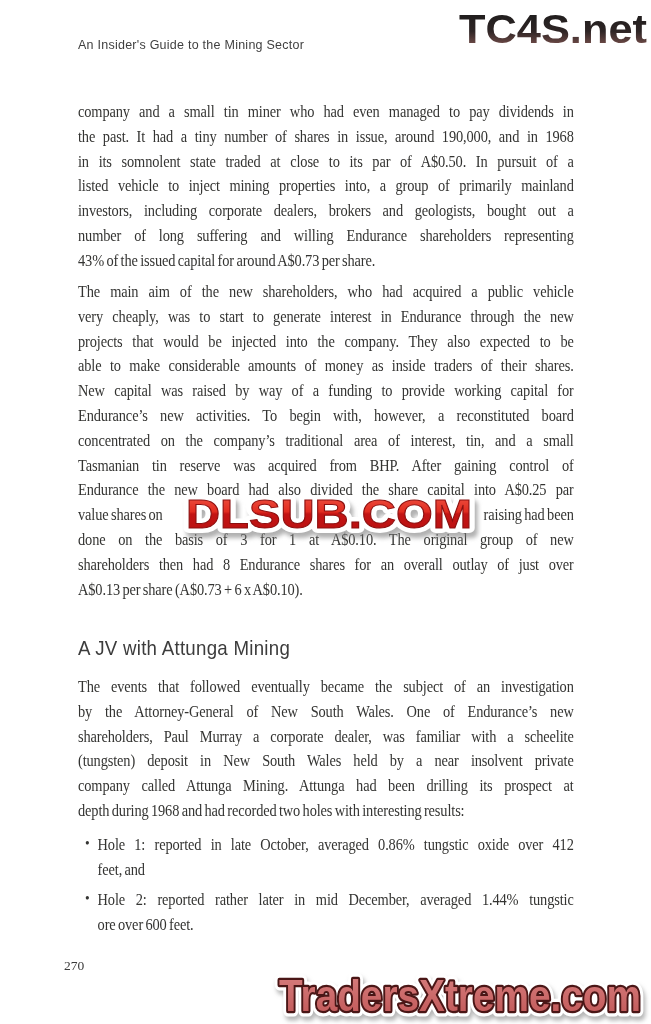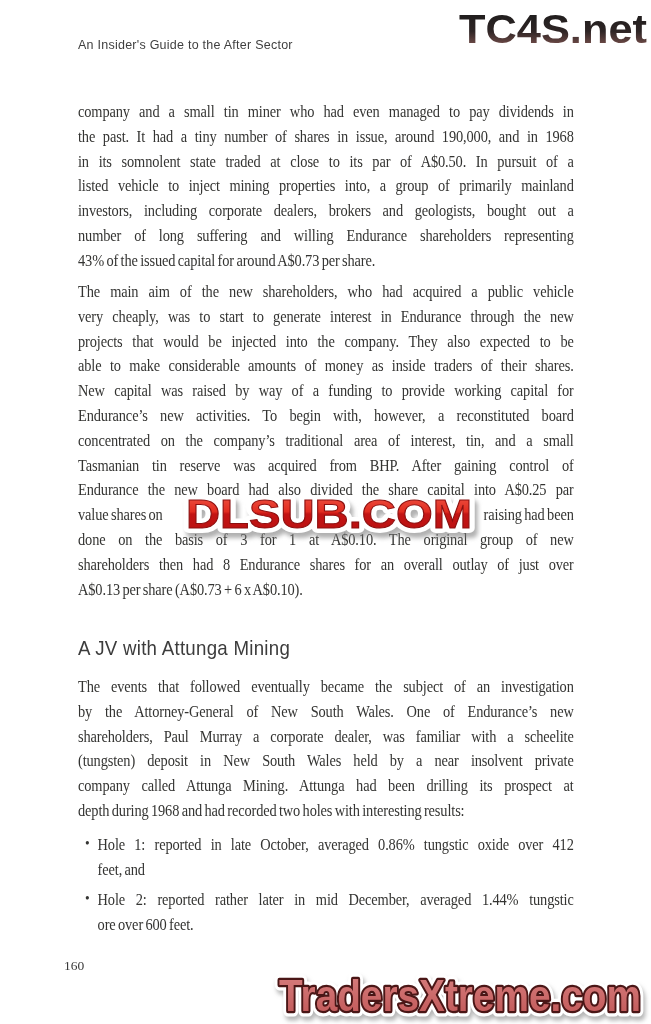--- a/index.html
+++ b/index.html
@@ -45,21 +45,21 @@
   .page-number {
     position:absolute; left:64px; top:958px;
     font-size:13.5px; color:#3a3a3a;
   }
 </style>
 </head>
 <body>
 
 <div class="page">
 
-  <div class="running-title">An Insider's Guide to the After Sector</div>
+  <div class="running-title">An Insider's Guide to the Mining Sector</div>
 
   <svg class="wm wm-tc4s" width="196" height="50" viewBox="0 0 196 50">
     <defs>
       <linearGradient id="gTc4s" x1="0" y1="0" x2="0" y2="1">
         <stop offset="0" stop-color="#1a1a1a"></stop>
         <stop offset="0.55" stop-color="#2e2525"></stop>
         <stop offset="1" stop-color="#93605b"></stop>
       </linearGradient>
     </defs>
     <text x="98" y="41" text-anchor="middle" font-size="41" textLength="188" lengthAdjust="spacingAndGlyphs" fill="url(#gTc4s)">TC4S.net</text>
@@ -136,21 +136,21 @@
         <stop offset="0" stop-color="#f05a4a"></stop>
         <stop offset="0.45" stop-color="#e22c20"></stop>
         <stop offset="0.5" stop-color="#c31414"></stop>
         <stop offset="1" stop-color="#b81111"></stop>
       </linearGradient>
     </defs>
     <text x="160" y="45" text-anchor="middle" font-size="41" textLength="286" lengthAdjust="spacingAndGlyphs" stroke="#ffffff" stroke-width="10" stroke-linejoin="round" fill="#ffffff">DLSUB.COM</text>
     <text x="160" y="45" text-anchor="middle" font-size="41" textLength="286" lengthAdjust="spacingAndGlyphs" stroke="#8b0f0f" stroke-width="1" fill="url(#gDlsub)">DLSUB.COM</text>
   </svg>
 
-  <div class="page-number">160</div>
+  <div class="page-number">270</div>
 
   <svg class="wm wm-traders" width="381" height="58" viewBox="0 0 381 58">
     <defs>
       <linearGradient id="gTraders" x1="0" y1="0" x2="0" y2="1">
         <stop offset="0" stop-color="#d88080"></stop>
         <stop offset="1" stop-color="#bf5555"></stop>
       </linearGradient>
     </defs>
     <text x="190" y="45" text-anchor="middle" font-size="45" textLength="362" lengthAdjust="spacingAndGlyphs" stroke="#ffffff" stroke-width="11" stroke-linejoin="round" fill="#ffffff">TradersXtreme.com</text>
     <text x="190" y="45" text-anchor="middle" font-size="45" textLength="362" lengthAdjust="spacingAndGlyphs" stroke="#4a1616" stroke-width="4.5" stroke-linejoin="round" paint-order="stroke" fill="url(#gTraders)">TradersXtreme.com</text>

